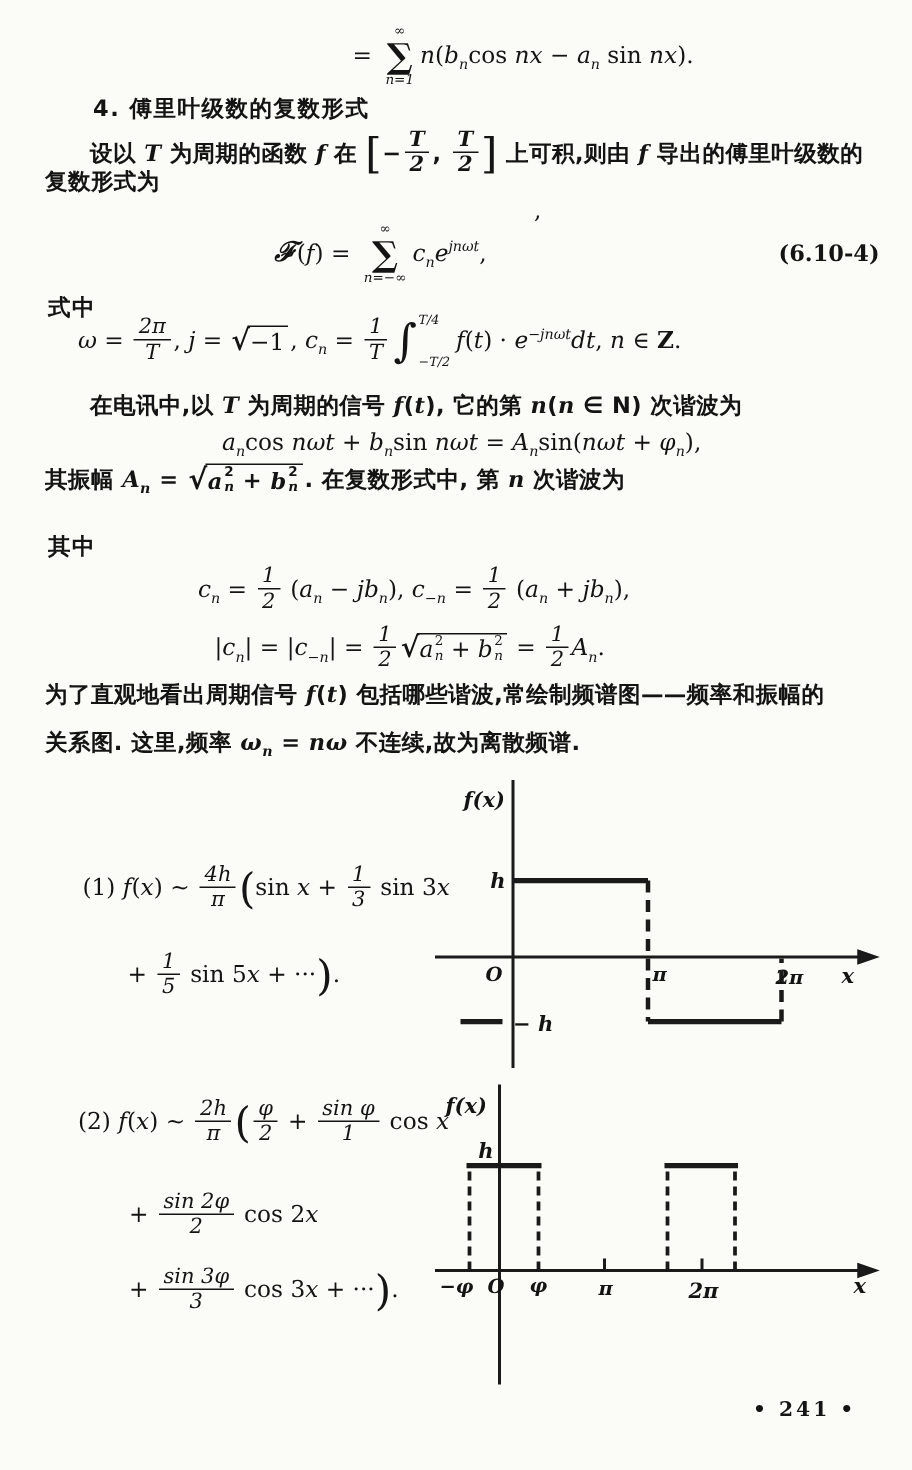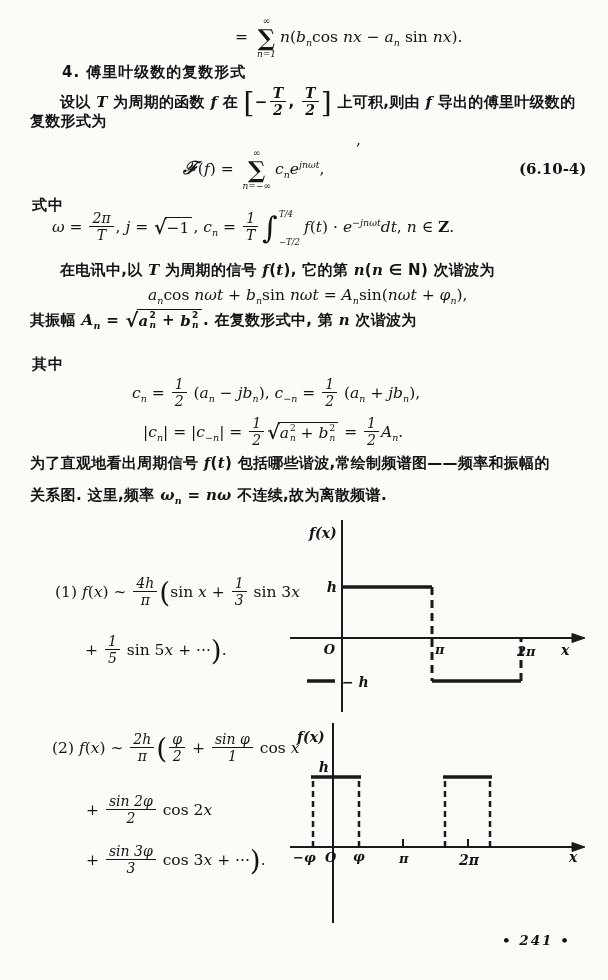--- a/index.html
+++ b/index.html
@@ -164,15 +164,15 @@
     <text class="gtxt" x="12" y="24" font-size="14">f(x)</text>
     <text class="gtxt" x="44" y="54" font-size="14" text-anchor="end">h</text>
     <text class="gtxt" x="8" y="144" font-size="13">−φ</text>
     <text class="gtxt" x="40" y="144" font-size="13">O</text>
     <text class="gtxt" x="68" y="143" font-size="13">φ</text>
     <text class="gtxt" x="114" y="145" font-size="13">π</text>
     <text class="gtxt" x="174" y="147" font-size="14" font-weight="700">2π</text>
     <text class="gtxt" x="284" y="144" font-size="14">x</text>
   </svg>
 
-  <div class="abs pagenum" style="left:502px;top:932px;font-style:italic;">• 241 •</div>
+  <div class="abs pagenum" style="left:502px;top:932px;">• 241 •</div>
 
 </div>
 
 </body></html>

